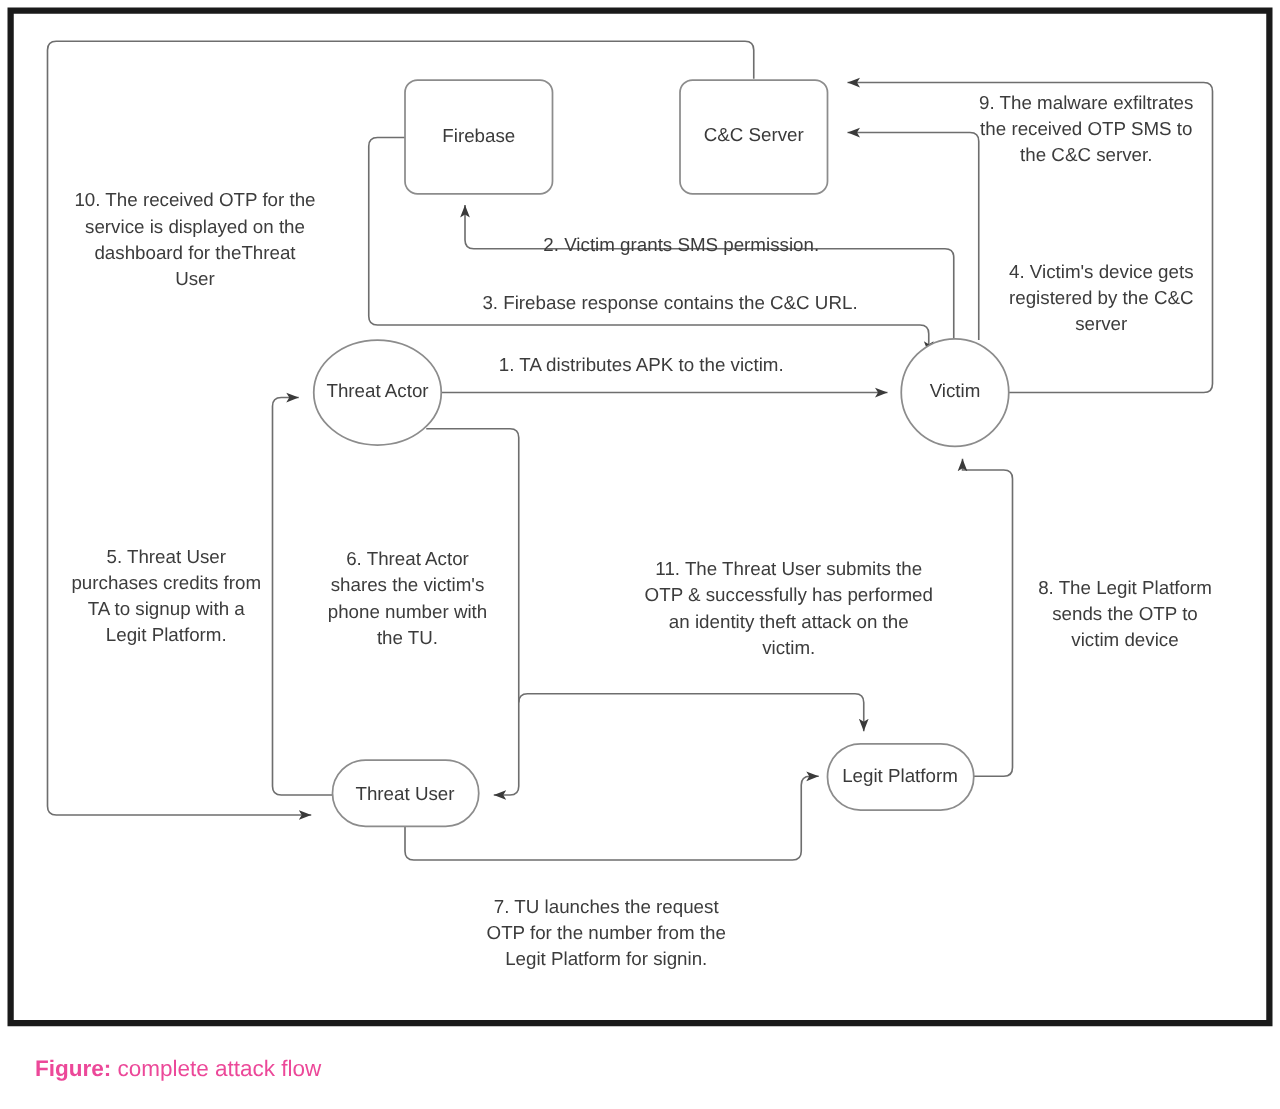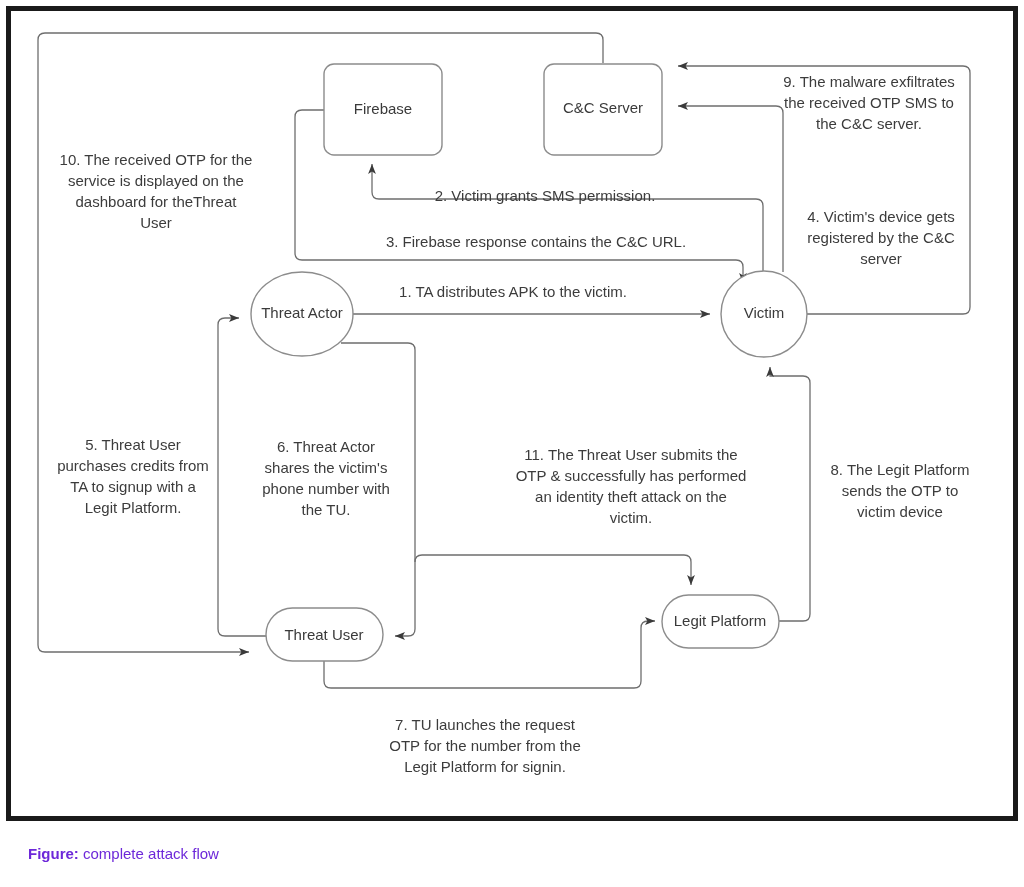--- a/index.html
+++ b/index.html
@@ -55,22 +55,22 @@
     stroke: #6e6e6e;
     stroke-width: 1.3;
   }
   .arrowhead {
     fill: #3a3a3a;
   }
   #caption {
     position: absolute;
     left: 28px;
     top: 845px;
-    font-size: 15px;
-    color: #6d28d9;
+    font-size: 18px;
+    color: #ec4899;
     white-space: nowrap;
   }
   #caption .cap-bold {
     font-weight: bold;
   }
   #caption .cap-rest {
     font-weight: normal;
   }
 </style>
 </head>

